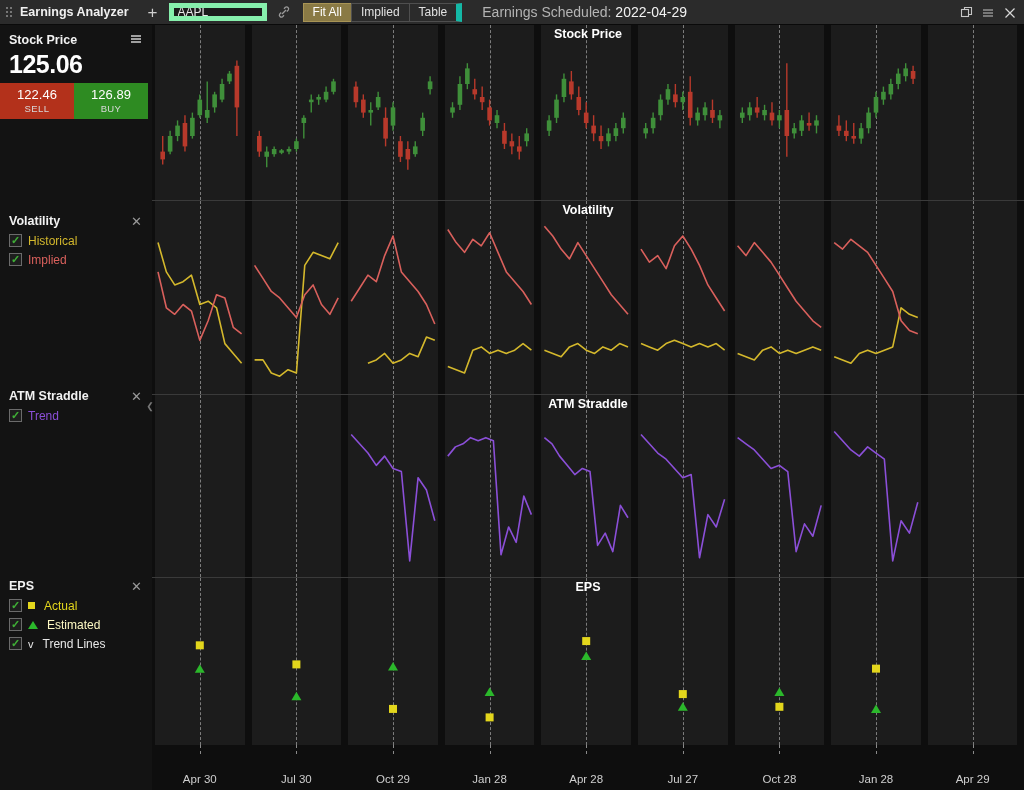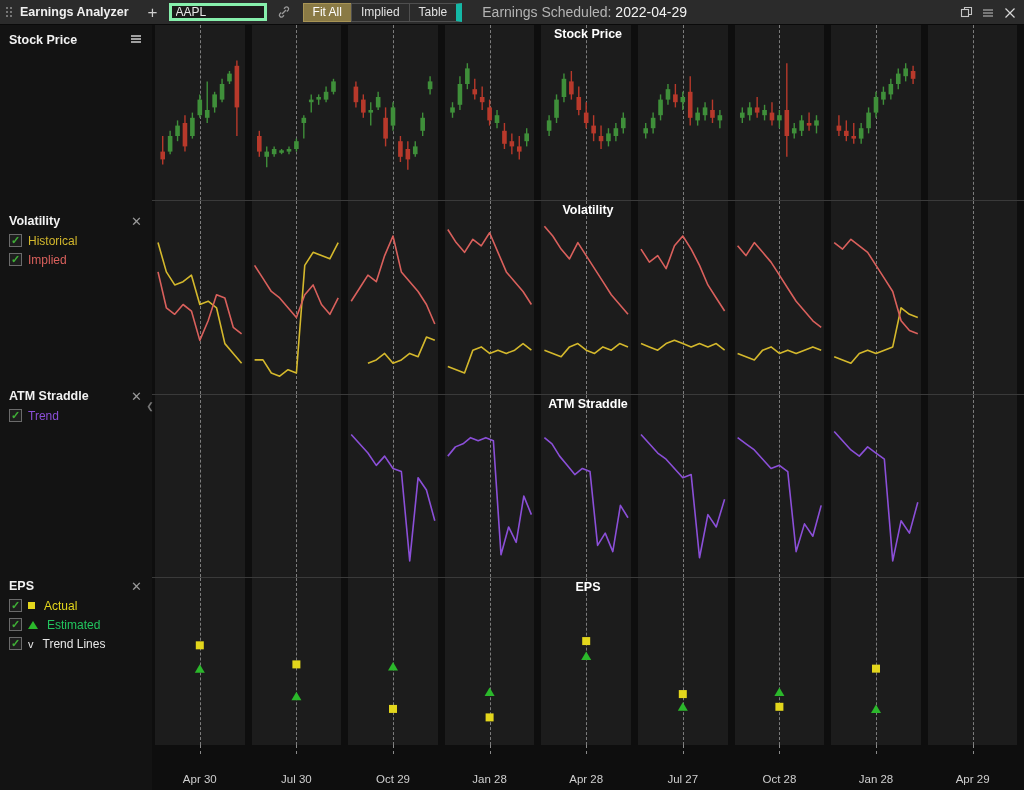--- a/index.html
+++ b/index.html
@@ -28,21 +28,21 @@
   .grip-dots i { width: 2px; height: 2px; background: #909090; display: block; border-radius: 50%; }
   #app-title {
     color: #f0f0f0; font-size: 12.5px; font-weight: bold; margin-left: 4px; margin-right: 10px;
     white-space: nowrap;
   }
   .plus-btn {
     color: #cfcfcf; font-size: 17px; font-weight: 300; line-height: 1;
     padding: 0 9px; cursor: pointer;
   }
   #symbol-input {
-    width: 98px; height: 18px; background: #1b1b1b; border: 3px solid #86efac;
+    width: 98px; height: 18px; background: #1b1b1b; border: 5px solid #86efac;
     color: #e8e8e8; font-size: 12px; font-family: "Liberation Sans", sans-serif;
     padding: 0 4px; outline: none; margin-left: 2px;
   }
   .link-icon { padding: 0 10px; cursor: pointer; display: flex; align-items: center; }
   .tb-tabs { display: flex; align-items: center; margin-left: 2px; }
   .tb-tab {
     height: 19px; padding: 0 9px; display: flex; align-items: center;
     color: #e0e0e0; font-size: 12px; border: 1px solid #4f4f4f;
     border-right: none; background: transparent; cursor: pointer;
   }
@@ -207,20 +207,31 @@
 
     <div class="side-panel" style="top:0;height:182px">
       <div class="sp-head">
         <span class="sp-title">Stock Price</span>
         <span class="sp-burger">
           <svg width="14" height="12" viewBox="0 0 14 12">
             <path d="M2 3 H12 M2 6 H12 M2 9 H12" stroke="#d0d0d0" stroke-width="1.3"></path>
           </svg>
         </span>
       </div>
+      <div id="price-value">125.06</div>
+      <div id="bidask">
+        <div class="ba-cell sell">
+          <span class="ba-num">122.46</span>
+          <span class="ba-lbl">SELL</span>
+        </div>
+        <div class="ba-cell buy">
+          <span class="ba-num">126.89</span>
+          <span class="ba-lbl">BUY</span>
+        </div>
+      </div>
     </div>
 
     <div class="side-panel" style="top:182px;height:175px">
       <div class="sp-head">
         <span class="sp-title">Volatility</span>
         <span class="sp-x">✕</span>
       </div>
       <div class="legend-row">
         <span class="cbox"></span>
         <span class="legend-text" style="color:#d4b82c">Historical</span>
@@ -248,21 +259,21 @@
         <span class="sp-x">✕</span>
       </div>
       <div class="legend-row">
         <span class="cbox"></span>
         <span class="mk mk-sq"></span>
         <span class="legend-text" style="color:#e3d61c">Actual</span>
       </div>
       <div class="legend-row">
         <span class="cbox"></span>
         <span class="mk mk-tri"></span>
-        <span class="legend-text" style="color:#22c55e">Estimated</span>
+        <span class="legend-text" style="color:#fef9c3">Estimated</span>
       </div>
       <div class="legend-row">
         <span class="cbox"></span>
         <span class="mk mk-v">v</span>
         <span class="legend-text" style="color:#e8e8e8">Trend Lines</span>
       </div>
     </div>
   </div>
 
   <div id="collapse-handle">❮</div>

